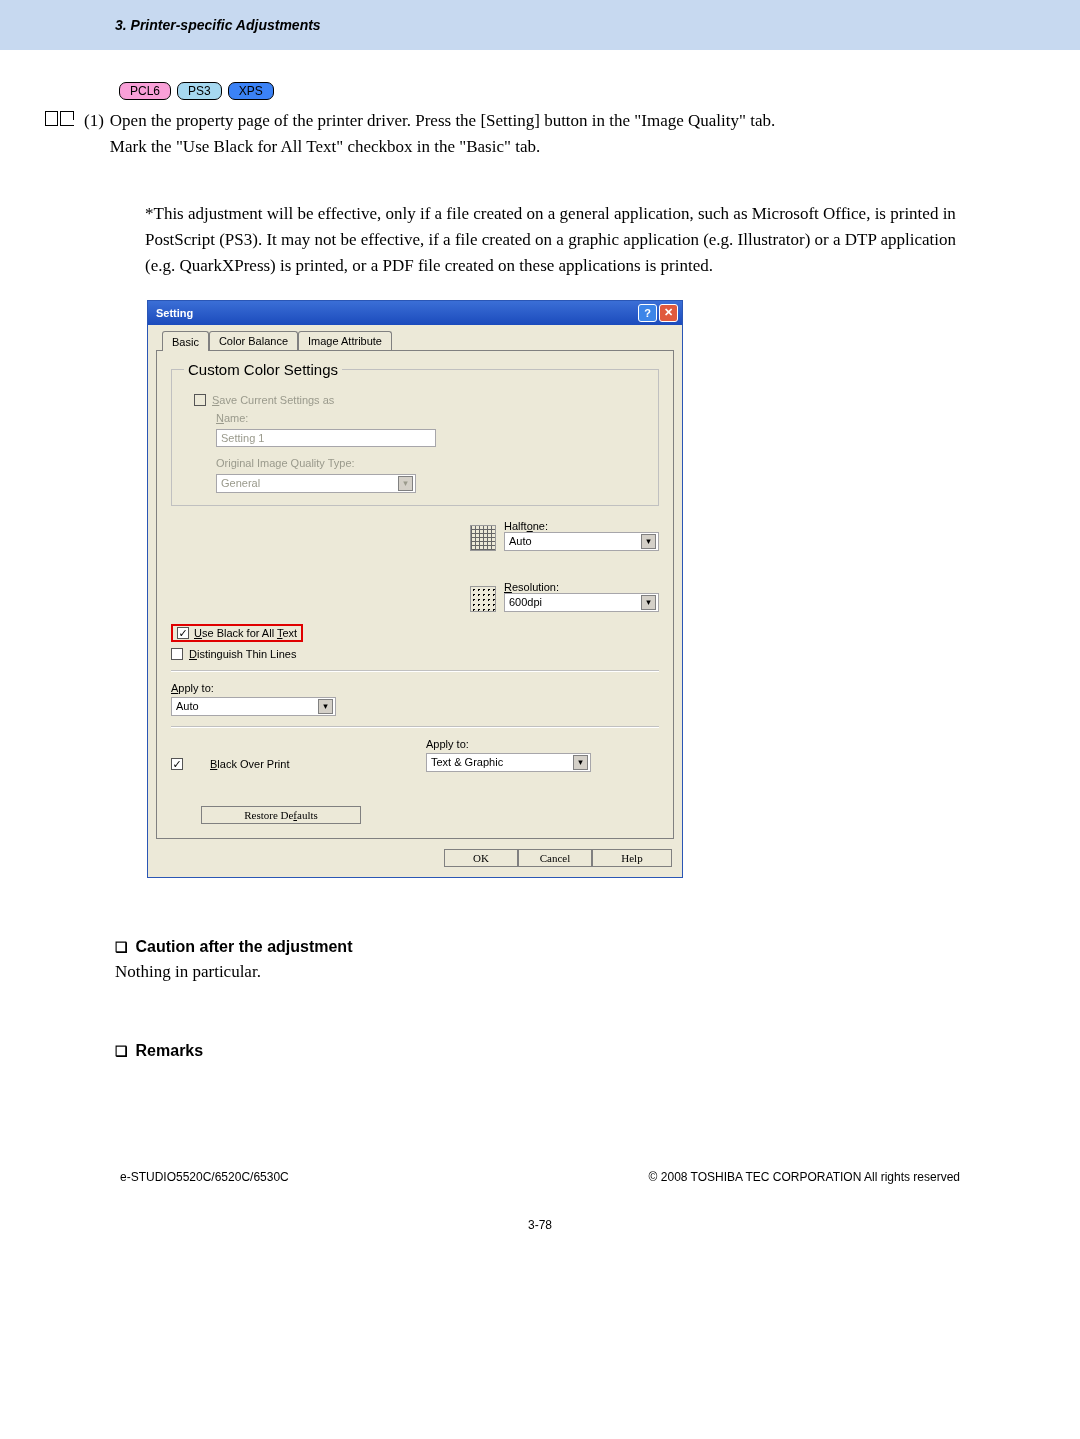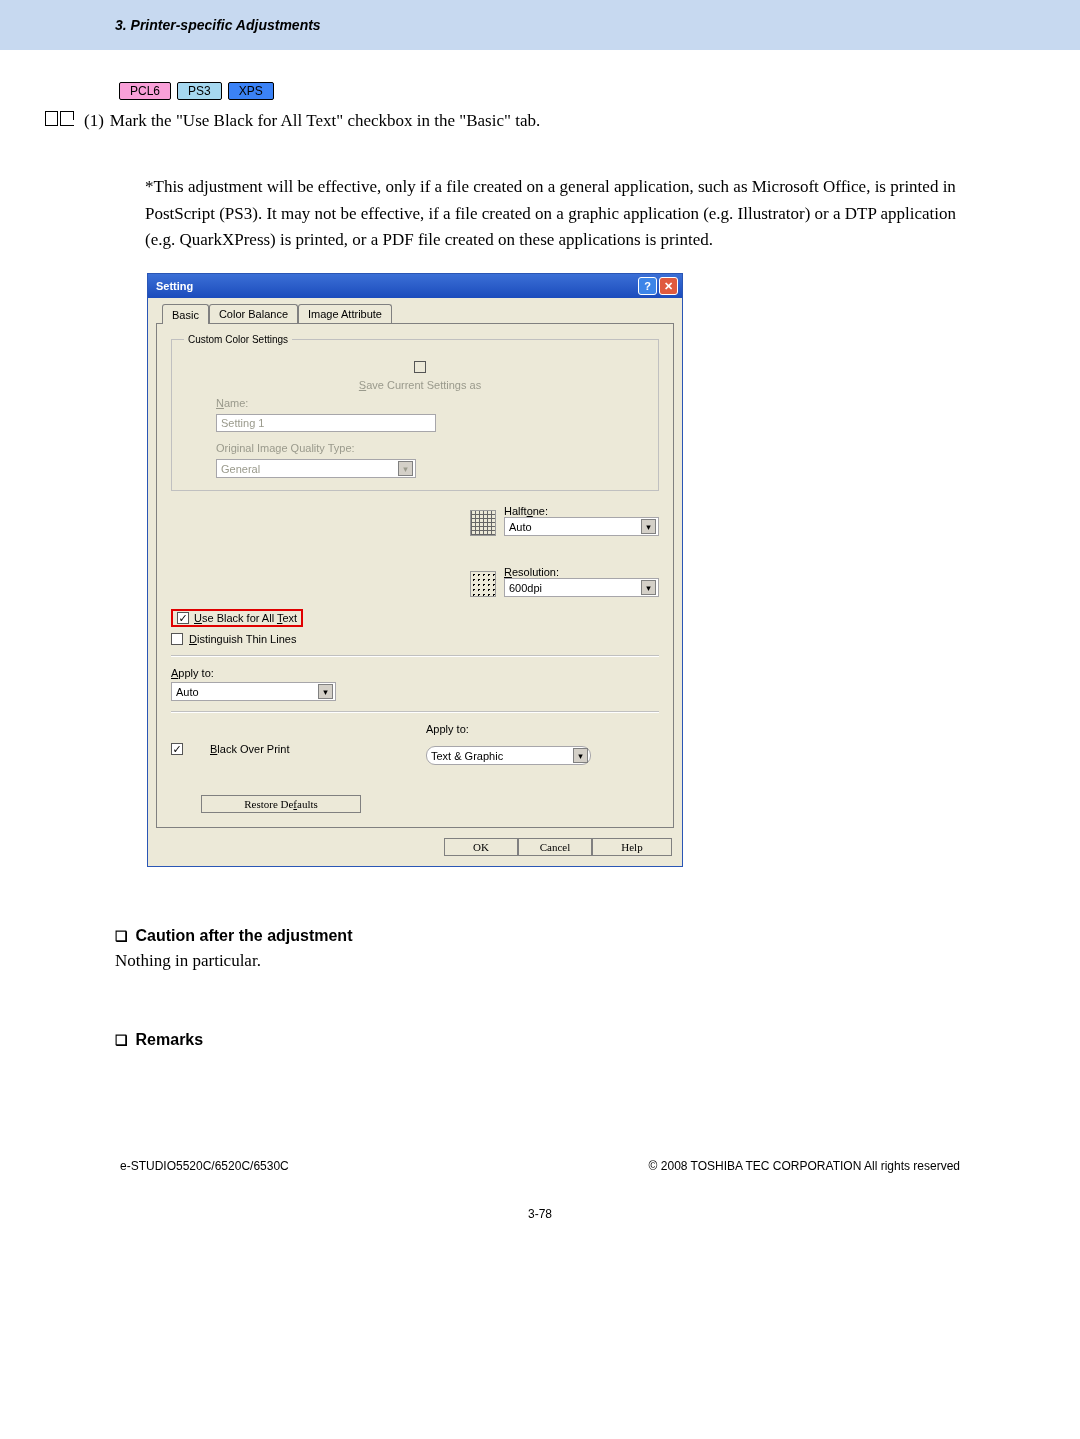--- a/index.html
+++ b/index.html
@@ -1,21 +1,21 @@
 <!DOCTYPE html>
 <html><head>
 <meta charset="utf-8">
 <style>
   * { box-sizing: border-box; margin: 0; padding: 0; }
   body { font-family: "Times New Roman", serif; background: #fff; width: 1080px; }
   .header-band { background: #c7d9f0; height: 50px; display: flex; align-items: center; padding-left: 115px; }
   .header-title { font-style: italic; font-weight: bold; font-size: 14px; font-family: Arial, sans-serif; color: #000; }
   .content { padding: 32px 115px 0 115px; }
   .pill-row { display: flex; gap: 6px; margin-bottom: 8px; margin-left: 4px; }
-  .pill { display: inline-flex; align-items: center; justify-content: center; font-family: Arial, sans-serif; font-size: 12px; border: 1px solid #000; border-radius: 2px; padding: 1px 10px; }
+  .pill { display: inline-flex; align-items: center; justify-content: center; font-family: Arial, sans-serif; font-size: 12px; border: 1px solid #000; border-radius: 7px; padding: 1px 10px; }
   .pill-pcl6 { background: #f9a0d8; }
   .pill-ps3 { background: #a6d8f0; }
   .pill-xps { background: #3b82f6; }
   .step-line { display: flex; align-items: flex-start; gap: 6px; margin-bottom: 4px; }
   .toc-icons { display: flex; gap: 2px; margin-top: 3px;}
   .toc-icon { width: 13px; height: 15px; border: 1px solid #000; }
   .toc-notch { width:14px; height:15px; display:inline-block; background:
       linear-gradient(#000,#000) left/1px 100% no-repeat,
       linear-gradient(#000,#000) top/100% 1px no-repeat,
       linear-gradient(#000,#000) bottom/100% 1px no-repeat,
@@ -28,21 +28,21 @@
   .titlebar-btns { display: flex; gap: 2px; }
   .tbtn { width: 19px; height: 18px; border: 1px solid #fff; border-radius: 3px; display: flex; align-items: center; justify-content: center; font-weight: bold; }
   .tbtn-help { background: #3d85e8; color:#fff; }
   .tbtn-x { background: #e05a3e; color: #fff; }
   .tabstrip { display: flex; align-items: flex-end; padding: 6px 0 0 14px; }
   .tab { border: 1px solid #808080; border-bottom:none; background:#ece9d8; padding:3px 9px; font-size:11px; margin-right:0; border-radius:3px 3px 0 0; position:relative; }
   .tab.active { background:#ece9d8; z-index:2; padding-top:4px; margin-bottom:-1px;}
   .tab.inactive { background:#ece9d8; }
   .tabbody { border:1px solid #808080; margin: 0 8px 6px 8px; padding: 10px 14px 14px 14px; background:#ece9d8; }
   fieldset.ccs { border:1px solid #c0c0c0; padding: 10px 12px 12px 12px; }
-  fieldset.ccs legend { font-size: 10px; padding: 0 4px; }
+  fieldset.ccs legend { font-size: 15px; padding: 0 4px; }
   .disabled { color:#9a9a8c; }
   .inprow { display:flex; align-items:center; gap:8px; margin:5px 0 0 20px;}
   .field { border:1px solid #a7a6aa; background:#fff; padding:2px 4px; font-size:11px; width:200px; color:#9a9a8c; display:flex; justify-content:space-between; align-items:center; }
   .select { border:1px solid #a7a6aa; background:#fff; padding:1px 2px 1px 4px; font-size:11px; display:flex; justify-content:space-between; align-items:center; }
   .cbrow { display:flex; align-items:center; gap:6px; margin: 6px 0; font-size:11px; }
   .cb { width:12px; height:12px; border:1px solid #555; background:#fff; display:inline-flex; align-items:center; justify-content:center; font-size:10px; line-height:10px; }
   .cb.checked::after { content:"✓"; color:#000; font-size:11px; }
   .cb.disabled { background:#ece9d8; }
   .redbox { border: 2px solid #e00000; padding: 1px 4px; display:inline-flex; align-items:center; gap:5px; }
   .twocol { display:flex; gap:30px; margin-top:8px; }
@@ -84,20 +84,21 @@
     <span class="pill pill-xps">XPS</span>
   </div>
 
   <div class="step-line" style="margin-left:-70px;">
     <span class="toc-icons">
       <span class="toc-icon"></span>
       <span class="toc-notch"></span>
     </span>
     <span class="maintxt" style="margin-left:4px;">(1)</span>
     <div style="flex:1">
+      <div class="maintxt">Open the property page of the printer driver.  Press the [Setting] button in the "Image Quality" tab.</div>
       <div class="maintxt">Mark the "Use Black for All Text" checkbox in the "Basic" tab.</div>
     </div>
   </div>
 
   <div class="note maintxt" style="margin-left:30px;">
     <span>*</span><span>This adjustment will be effective, only if a file created on a general application, such as Microsoft Office, is printed in PostScript (PS3).  It may not be effective, if a file created on a graphic application (e.g. Illustrator) or a DTP application (e.g. QuarkXPress) is printed, or a PDF file created on these applications is printed.</span>
   </div>
 
   <div class="dialog">
     <div class="titlebar">
@@ -109,21 +110,21 @@
     </div>
     <div class="tabstrip">
       <div class="tab active">Basic</div>
       <div class="tab inactive">Color Balance</div>
       <div class="tab inactive">Image Attribute</div>
     </div>
     <div class="tabbody">
 
       <fieldset class="ccs">
         <legend>Custom Color Settings</legend>
-        <div class="cbrow disabled" style="margin-left:10px;flex-direction:column;">
+        <div class="cbrow disabled" style="margin-left:10px;">
           <span class="cb disabled"></span>
           <span><span class="underline">S</span><span>ave Current Settings as</span></span>
         </div>
         <div class="inprow disabled">
           <span style="width:4px;"></span>
           <span><span class="underline">N</span><span>ame:</span></span>
         </div>
         <div class="inprow">
           <span style="width:4px;"></span>
           <div class="field" style="width:220px;">
@@ -193,21 +194,21 @@
 
       <div class="twocol">
         <div class="colL">
           <div class="cbrow" style="margin-top:20px;gap:27px;">
             <span class="cb checked"></span>
             <span><span class="underline">B</span><span>lack Over Print</span></span>
           </div>
         </div>
         <div class="colR">
           <div>Apply to:</div>
-          <div class="select" style="width:165px; margin-top:11px;border-radius:9px;">
+          <div class="select" style="width:165px; margin-top:3px;">
             <span>Text &amp; Graphic</span>
               <span class="droparrow">▾</span>
           </div>
         </div>
       </div>
 
       <div style="margin-top:30px;">
         <button class="btn" style="width:160px; margin-left:30px;"><span>Restore De</span><span class="underline">f</span><span>aults</span></button>
       </div>
     </div>

